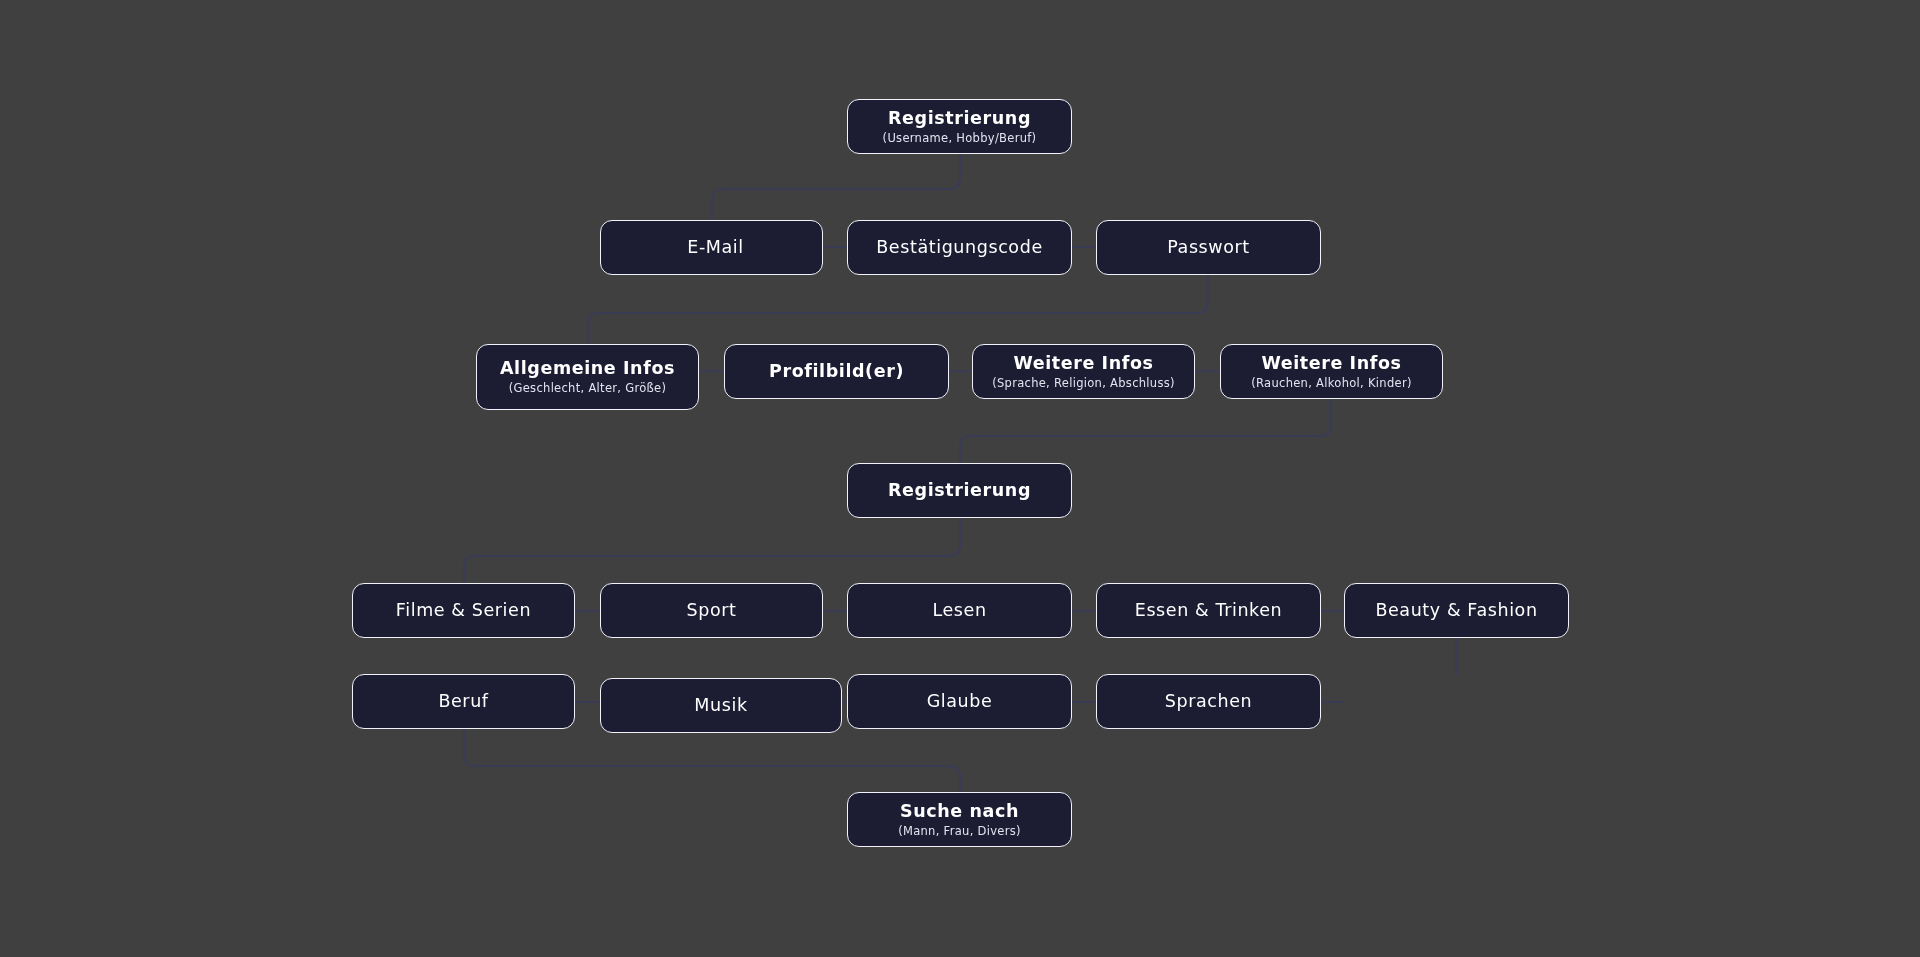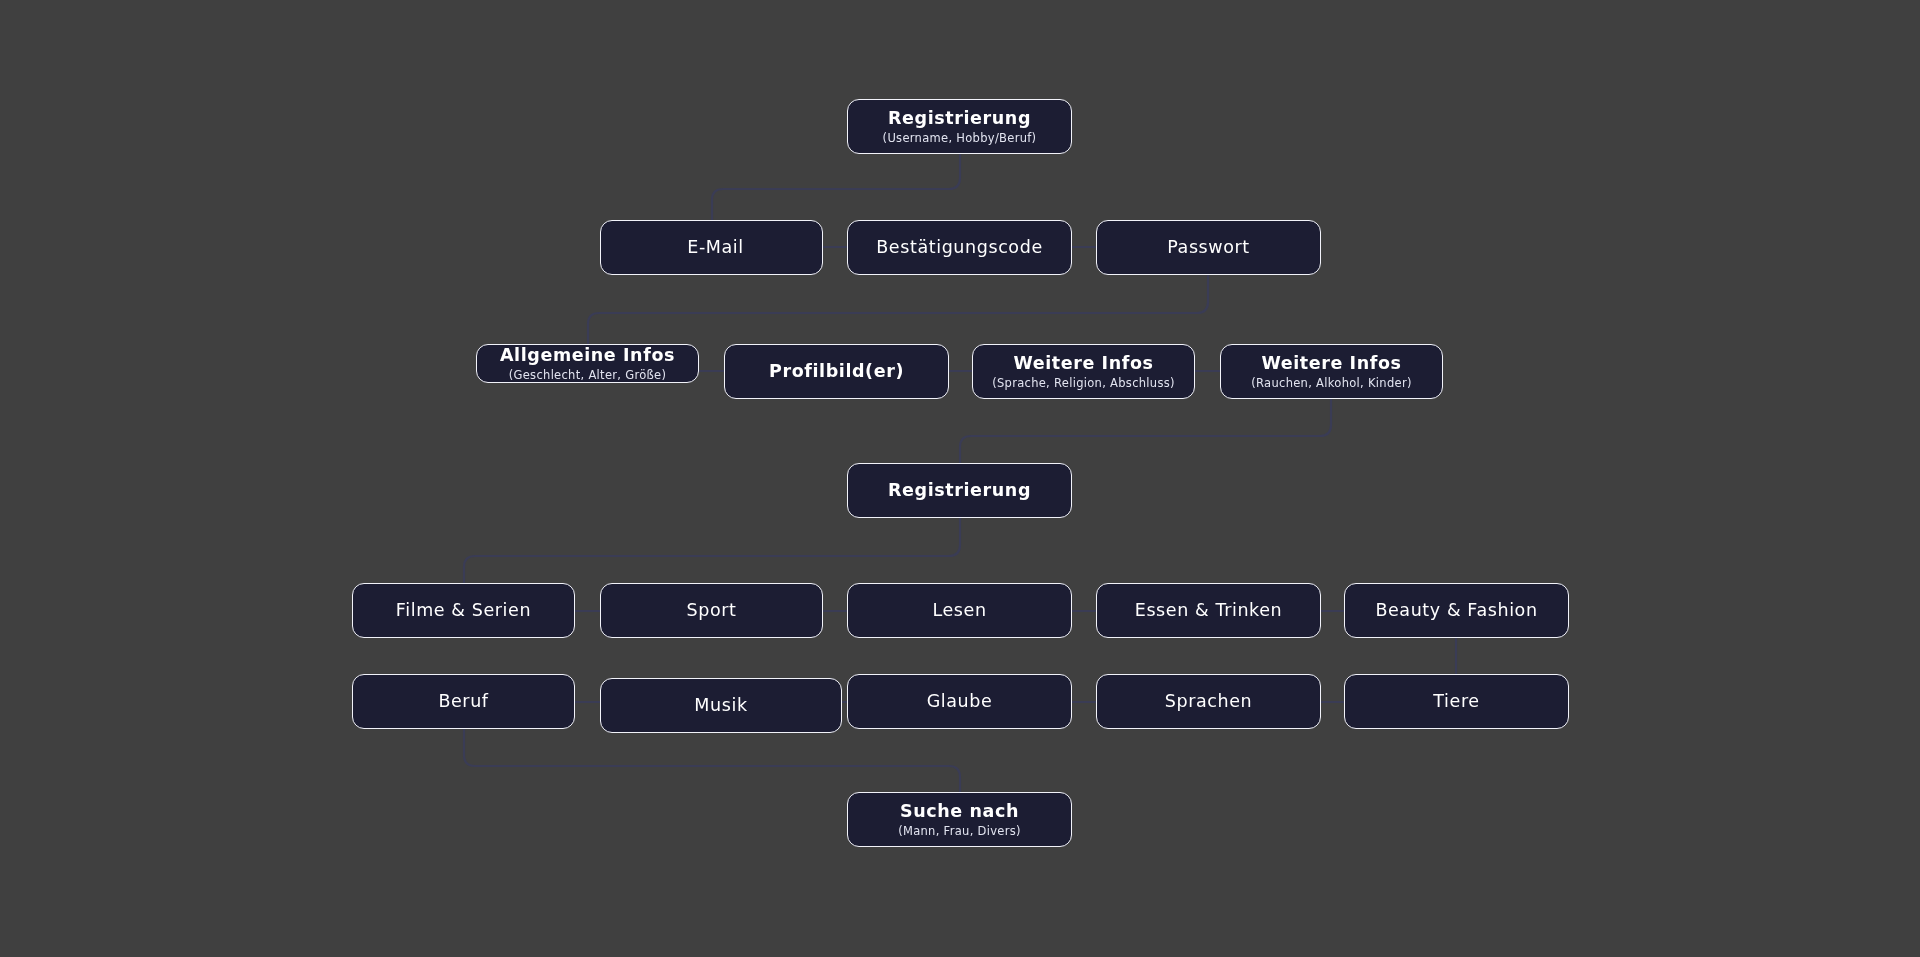--- a/index.html
+++ b/index.html
@@ -117,21 +117,21 @@
   <div class="node light" style="left:600px; top:220px; width:223px; height:55px;padding-left:8px;">
     <div class="title">E-Mail</div>
   </div>
   <div class="node light" style="left:847px; top:220px; width:225px; height:55px;">
     <div class="title">Bestätigungscode</div>
   </div>
   <div class="node light" style="left:1096px; top:220px; width:225px; height:55px;">
     <div class="title">Passwort</div>
   </div>
 
-  <div class="node bold" style="left:476px; top:344px; width:223px; height:39px;">
+  <div class="node bold" style="left:476px; top:344px; width:223px; height:66px;">
     <div class="title">Allgemeine Infos</div>
     <div class="sub">(Geschlecht, Alter, Größe)</div>
   </div>
   <div class="node bold" style="left:724px; top:344px; width:225px; height:55px;">
     <div class="title">Profilbild(er)</div>
   </div>
   <div class="node bold" style="left:972px; top:344px; width:223px; height:55px;">
     <div class="title">Weitere Infos</div>
     <div class="sub">(Sprache, Religion, Abschluss)</div>
   </div>
@@ -165,22 +165,19 @@
   </div>
   <div class="node light" style="left:600px; top:678px; width:242px; height:55px;align-items:center;">
     <div class="title">Musik</div>
   </div>
   <div class="node light" style="left:847px; top:674px; width:225px; height:55px;">
     <div class="title">Glaube</div>
   </div>
   <div class="node light" style="left:1096px; top:674px; width:225px; height:55px;">
     <div class="title">Sprachen</div>
   </div>
-  <div class="node light" style="left:1344px; top:674px; width:225px; height:55px;">
-    <div class="title">Tiere</div>
-  </div>
 
   <div class="node bold" style="left:847px; top:792px; width:225px; height:55px;">
     <div class="title">Suche nach</div>
     <div class="sub">(Mann, Frau, Divers)</div>
   </div>
 
 </div>
 
 </body></html>

